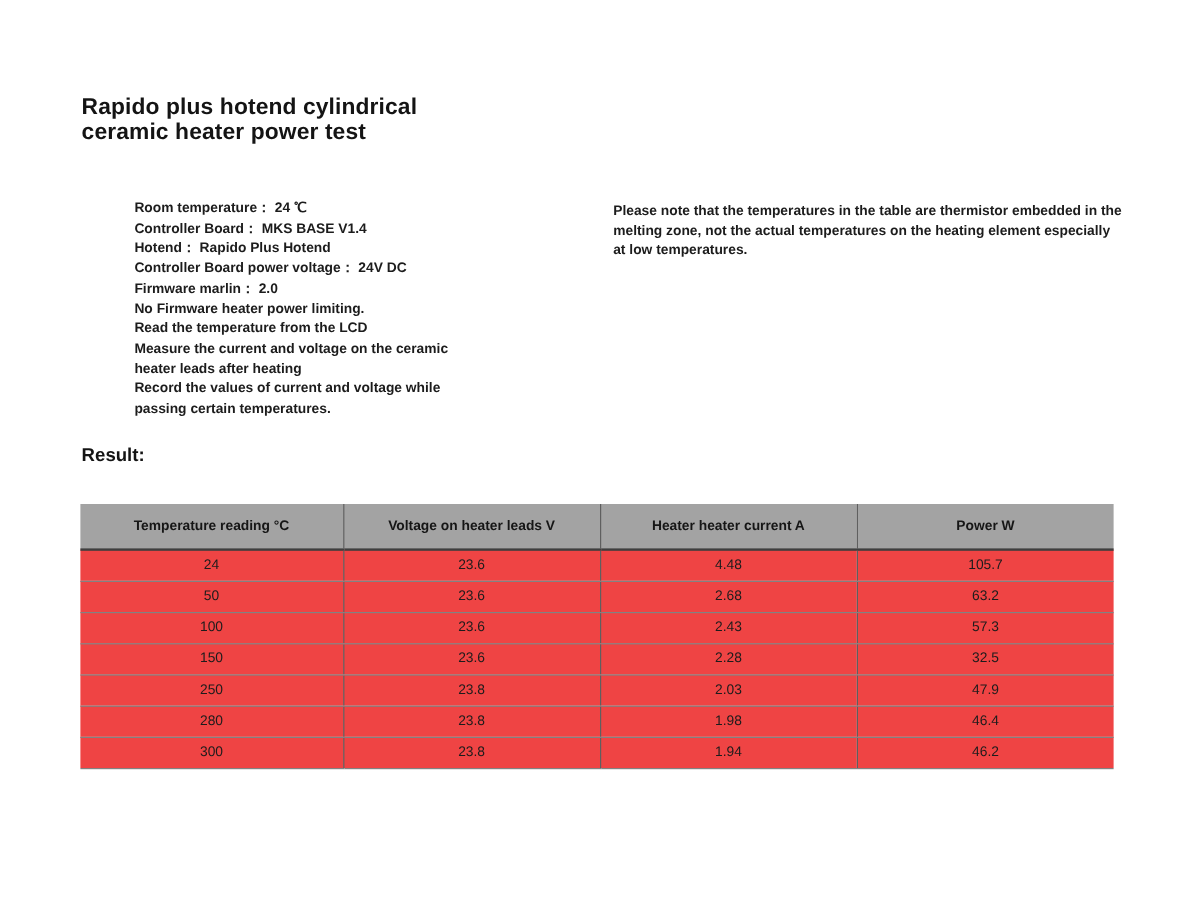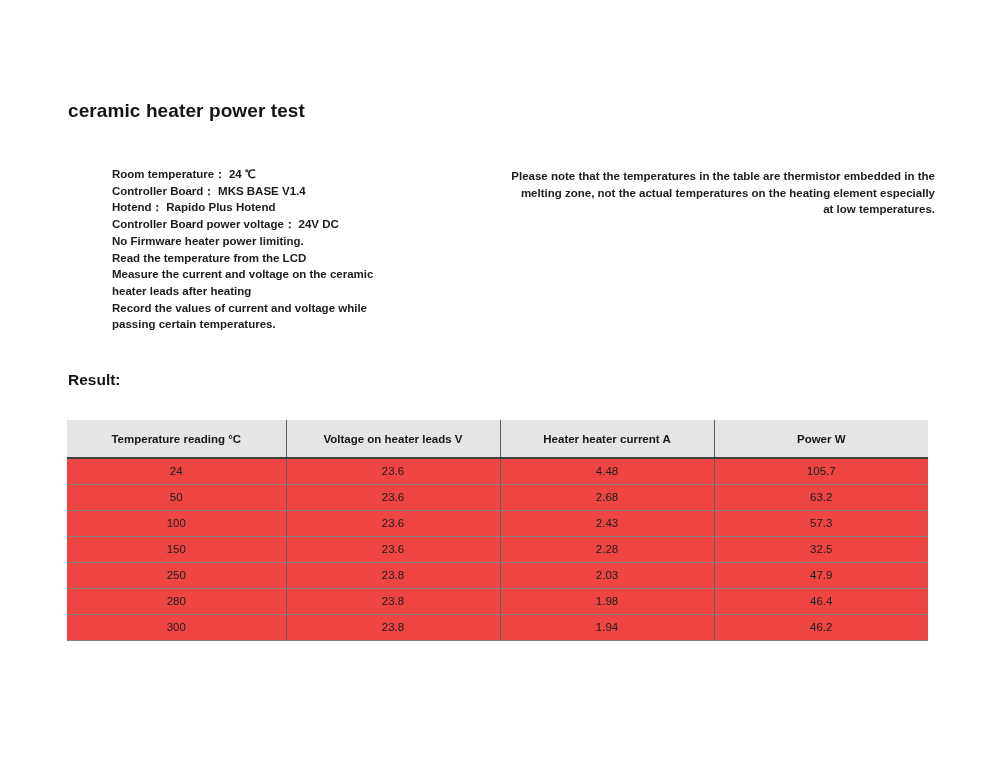--- a/index.html
+++ b/index.html
@@ -22,37 +22,36 @@
   .setup-block {
     position: absolute; left: 68px; top: 0; width: 334px;
     font-size: 11.5px; font-weight: 700; line-height: 16.7px;
     color: #1c1c1c;
   }
   .setup-line { white-space: pre-wrap; margin-left: 44px; }
   .note-block {
     position: absolute; left: 511px; top: 2px; width: 424px;
     font-size: 11.5px; font-weight: 700; line-height: 16.6px;
     color: #1c1c1c;
-    text-align: right;
   }
 
   .result-heading {
     position: absolute; left: 68px; top: 371px;
     font-size: 15.5px; font-weight: 800; color: #141414; text-align: right;
   }
 
   .result-table {
     position: absolute; left: 67px; top: 420px;
     width: 861px;
     border-collapse: collapse;
     table-layout: fixed;
     font-size: 11.5px;
   }
   .result-table th {
-    background: #e5e5e5;
+    background: #a3a3a3;
     height: 38px;
     font-weight: 700;
     color: #161616;
     text-align: center;
     vertical-align: middle;
     border-bottom: 2px solid #3f3f3f;
   }
   .result-table th + th,
   .result-table td + td {
     border-left: 1px solid #5f5f5f;
@@ -65,28 +64,29 @@
     color: #1c1c1c;
     border-bottom: 1px solid #828282;
     background: #ef4444;
   }
 </style>
 </head>
 <body>
 
 <div class="page">
 
-  <h1 class="doc-title"><br><span>ceramic heater power test</span></h1>
+  <h1 class="doc-title"><span>Rapido plus hotend cylindrical</span><br><span>ceramic heater power test</span></h1>
 
   <div class="info-row">
     <div class="setup-block">
         <div class="setup-line">Room temperature： 24 ℃</div>
         <div class="setup-line">Controller Board： MKS BASE V1.4</div>
         <div class="setup-line">Hotend： Rapido Plus Hotend</div>
         <div class="setup-line">Controller Board power voltage： 24V DC</div>
+        <div class="setup-line">Firmware marlin： 2.0</div>
         <div class="setup-line">No Firmware heater power limiting.</div>
         <div class="setup-line">Read the temperature from the LCD</div>
         <div class="setup-line">Measure the current and voltage on the ceramic heater leads after heating</div>
         <div class="setup-line">Record the values of current and voltage while passing certain temperatures.</div>
       </div>
     <div class="note-block">Please note that the temperatures in the table are thermistor embedded in the melting zone, not the actual temperatures on the heating element especially at low temperatures.</div>
   </div>
 
   <h2 class="result-heading">Result:</h2>
 

